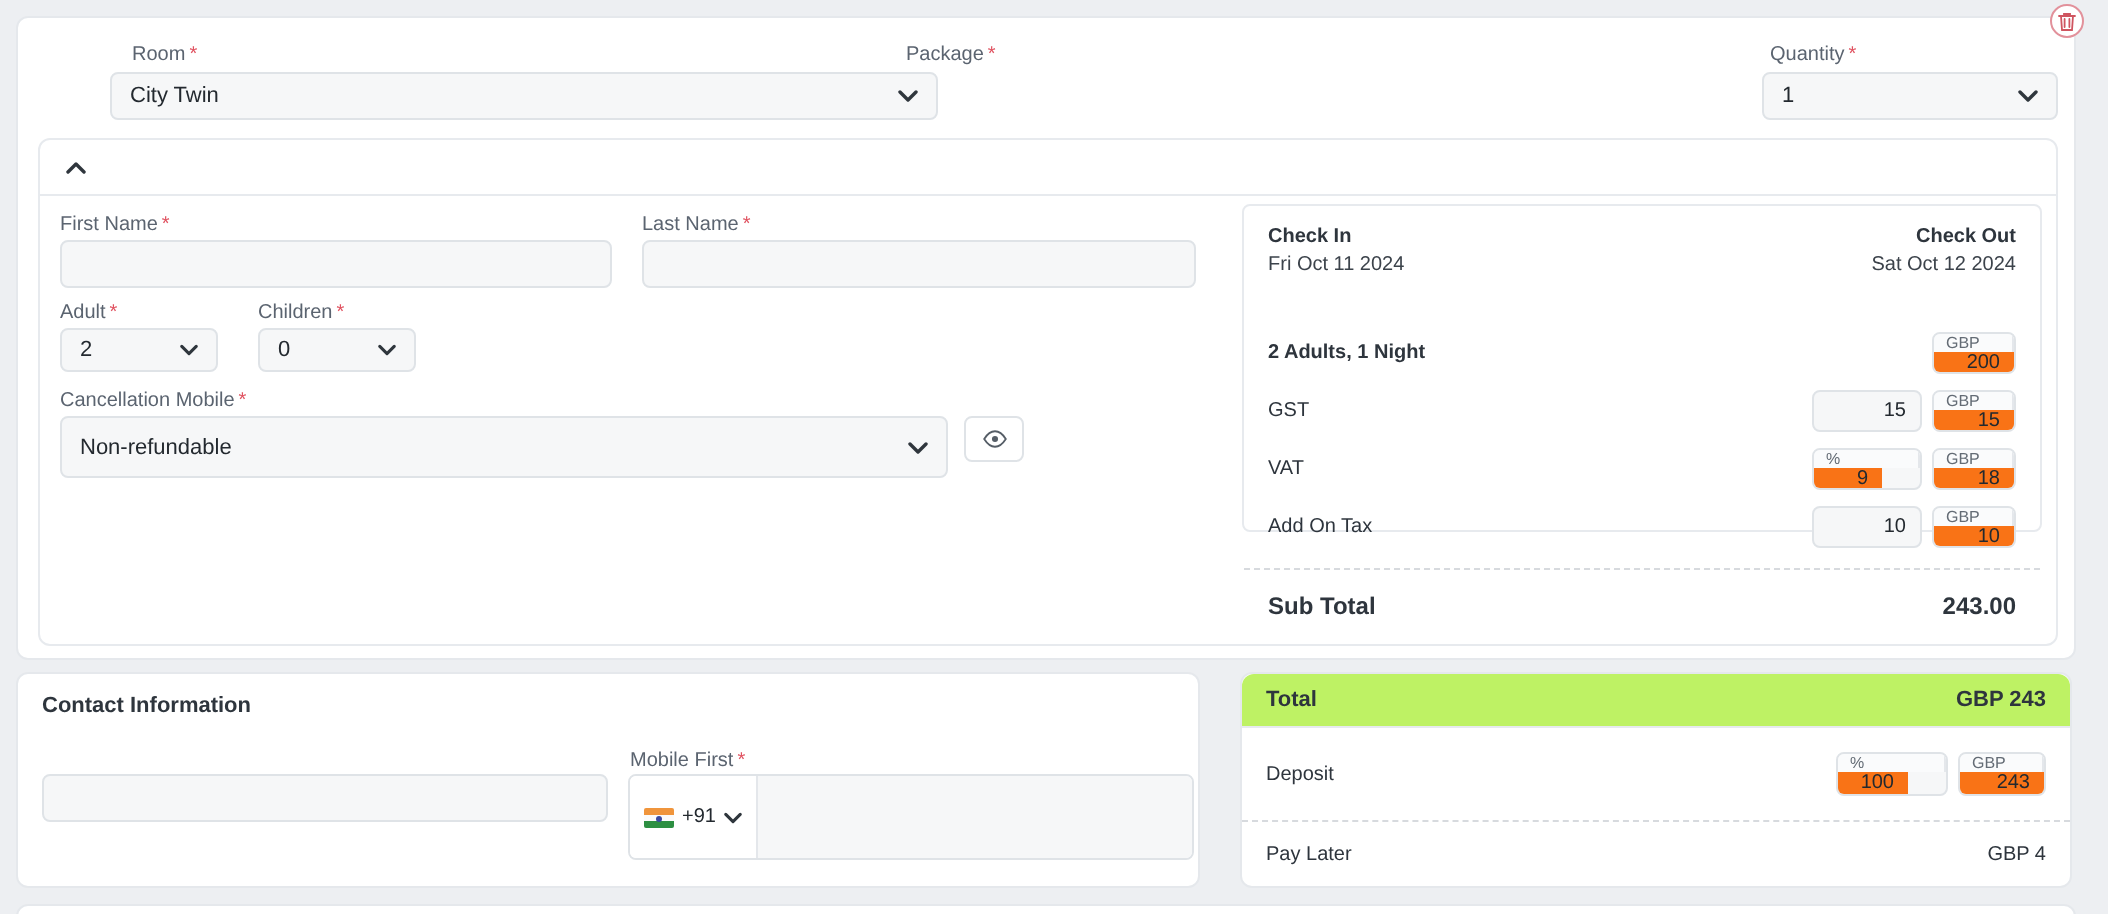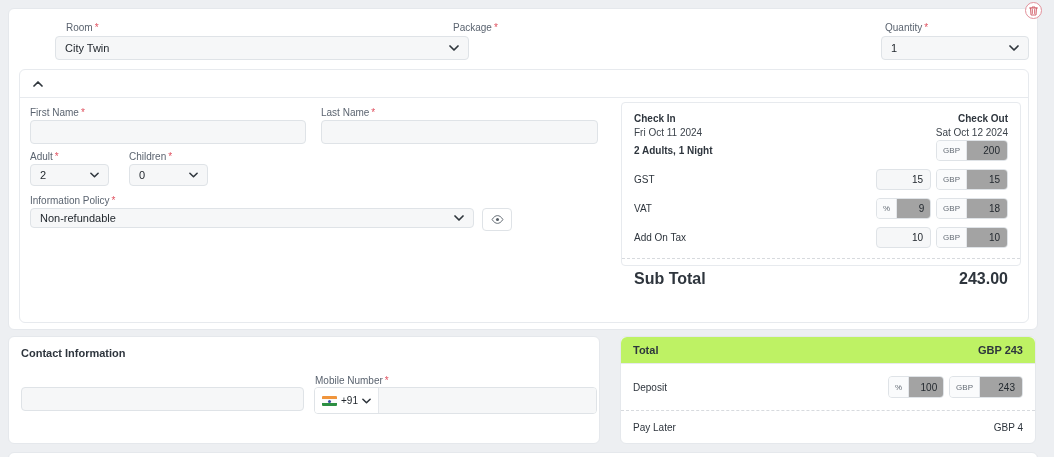--- a/index.html
+++ b/index.html
@@ -23,28 +23,28 @@
     color: #23292f; cursor: pointer;
   }
   .sel .sel-txt { white-space: nowrap; overflow: hidden; }
   .inp {
     position: absolute; background: #f6f7f8; border: 1px solid #dfe3e7;
     border-radius: 4px; height: 24px; font-size: 11px; padding: 0 8px;
     color: #23292f; font-family: inherit;
   }
   .ig {
     display: inline-flex; border: 1px solid #dfe3e7; border-radius: 4px;
-    overflow: hidden; height: 21px; background: #f6f7f8;
+    overflow: hidden; height: 21px; background: #f6f7f8; flex-direction: column;
   }
   .ig .addon {
     padding: 0 6px; font-size: 8px; color: #646c75; display: flex;
     align-items: center; border-right: 1px solid #e4e7eb; background: #fafbfc;
   }
   .ig input {
-    border: none; background: #a3a3a3; text-align: right; font-size: 10px;
+    border: none; background: #f97316; text-align: right; font-size: 10px;
     padding: 0 7px; width: 40px; color: #23292f; font-family: inherit; outline: none;
   }
   .plain-inp {
     width: 55px; height: 21px; border: 1px solid #dfe3e7; border-radius: 4px;
     background: #f6f7f8; text-align: right; font-size: 10px; padding: 0 7px;
     color: #23292f; font-family: inherit; outline: none;
   }
   
   .trash-btn {
     position: absolute; left: 1025px; top: 2px; width: 17px; height: 17px;
@@ -70,32 +70,32 @@
     border: 1px solid #e7eaee; border-radius: 4px; padding: 10px 12px 0 12px;
   }
   .sum-dates { display: flex; justify-content: space-between; }
   .sum-dates .b { font-weight: bold; font-size: 10px; margin-bottom: 3px; }
   .sum-dates .d { font-size: 10px; color: #3c434b; }
   .sum-dates .right { text-align: right; }
   .sum-row {
     display: flex; justify-content: space-between; align-items: center;
     margin-top: 8px; font-size: 10px; color: #2e353d;
   }
-  .sum-row.occ { margin-top: 2px; }
+  .sum-row.occ { margin-top: 28px; }
   .sum-row .grp { display: flex; gap: 5px; align-items: center; }
   .occ-txt { font-weight: bold; font-size: 10px; }
   .sum-div { border-top: 1px dashed #d7dade; margin: 10px -12px 0 -12px; }
   .sum-total {
     display: flex; justify-content: space-between; align-items: center;
-    padding-top: 11px; font-weight: bold; font-size: 16px;
+    padding-top: 11px; font-weight: bold; font-size: 12px;
   }
   
   .contact-title { position: absolute; left: 12px; top: 10px; font-size: 11px; font-weight: bold; }
   .mob-group {
-    position: absolute; left: 305px; top: 50px; width: 283px; height: 27px;
+    position: absolute; left: 305px; top: 50px; width: 283px; height: 43px;
     border: 1px solid #dfe3e7; border-radius: 4px; display: flex; overflow: hidden;
   }
   .mob-cc {
     display: flex; align-items: center; gap: 4px; padding: 0 7px;
     background: #fff; border-right: 1px solid #e4e7eb; font-size: 10px;
     color: #23292f; cursor: pointer;
   }
   .mob-input { flex: 1; border: none; background: #f6f7f8; font-size: 11px; padding: 0 8px; outline: none; }
   .flag { position: relative; width: 15px; height: 10px; border-radius: 1px;
     background: linear-gradient(to bottom, #f0953c 33%, #fbfbfb 33%, #fbfbfb 66%, #2d8f42 66%); }
@@ -205,23 +205,23 @@
       <div class="sel" style="left:109px; top:66px; width:79px; height:22px;">
         <span class="sel-txt">0</span>
         <span>
           <svg width="9" height="6" viewBox="0 0 10 6">
               <path d="M1 1l4 4 4-4" stroke="#2f363d" stroke-width="1.7" fill="none" stroke-linecap="round" stroke-linejoin="round"></path>
             </svg>
         </span>
       </div>
 
       <div class="lbl abs" style="left:10px; top:97px;">
-        <span>Information Policy</span><span class="req">*</span>
-      </div>
-      <div class="sel" style="left:10px; top:110px; width:444px; height:20px;">
+        <span>Cancellation Mobile</span><span class="req">*</span>
+      </div>
+      <div class="sel" style="left:10px; top:110px; width:444px; height:31px;">
         <span class="sel-txt">Non-refundable</span>
         <span>
           <svg width="10" height="6" viewBox="0 0 10 6">
               <path d="M1 1l4 4 4-4" stroke="#2f363d" stroke-width="1.7" fill="none" stroke-linecap="round" stroke-linejoin="round"></path>
             </svg>
         </span>
       </div>
       <div class="eye-btn">
         <span>
           <svg width="13" height="9" viewBox="0 0 14 10">
@@ -299,21 +299,21 @@
 
 <div class="card" style="left:8px; top:336px; width:592px; height:108px;">
   <div class="contact-title">Contact Information</div>
 
   <div class="lbl abs" style="left:13px; top:38px;margin-top:24px;">
     <span>Email</span><span class="req">*</span>
   </div>
   <input class="inp" style="left: 12px; top: 50px; width: 283px;">
 
   <div class="lbl abs" style="left:306px; top:38px;">
-    <span>Mobile Number</span><span class="req">*</span>
+    <span>Mobile First</span><span class="req">*</span>
   </div>
   <div class="mob-group">
     <div class="mob-cc">
       <span class="flag"></span>
       <span>+91</span>
       <span>
         <svg width="9" height="6" viewBox="0 0 10 6">
             <path d="M1 1l4 4 4-4" stroke="#2f363d" stroke-width="1.7" fill="none" stroke-linecap="round" stroke-linejoin="round"></path>
           </svg>
       </span>

